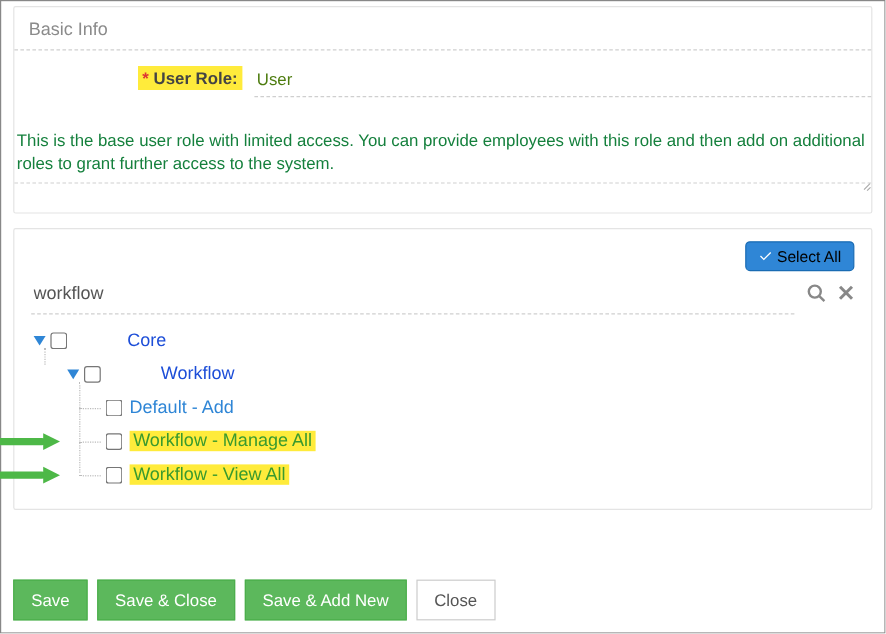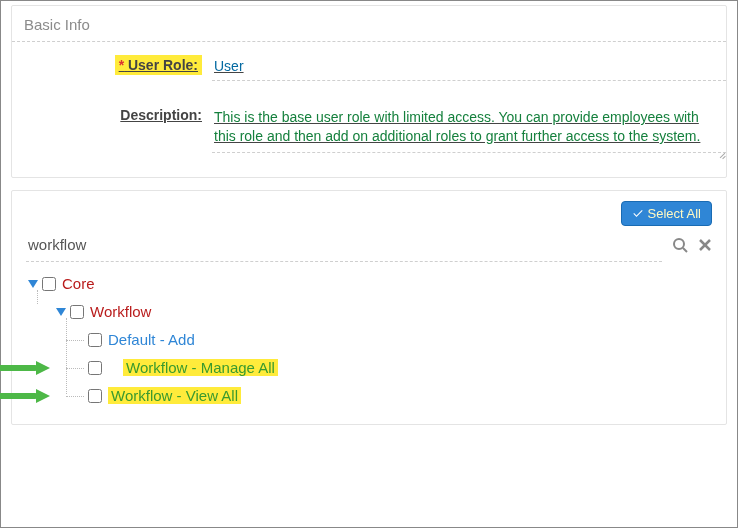--- a/index.html
+++ b/index.html
@@ -2,49 +2,49 @@
 <html><head>
 <meta charset="utf-8">
 <style>
   * { box-sizing: border-box; margin: 0; padding: 0; }
   body { font-family: "Segoe UI", Arial, sans-serif; font-size: 14px; color: #444; }
   .window { width: 738px; height: 528px; border: 1px solid #888; background: #fff; position: relative; }
   .title { color: #2a6bbf; font-size: 22px; font-weight: 500; padding: 6px 12px 6px 12px; border-bottom: 1px solid #ccc; }
   .content { padding: 4px 10px 16px 10px; position: relative; }
   .fieldset { border: 1px solid #e4e4e4; border-radius: 2px; margin-bottom: 12px; }
   .legend { color: #8b8b8b; font-size: 15px; padding: 10px 12px 8px 12px; border-bottom: 1px dashed #cfcfcf; margin-bottom: 4px; }
-  .basic-body { padding: 8px 0 14px 0; text-decoration: underline; }
+  .basic-body { padding: 8px 0 14px 0; }
   .row { display: flex; align-items: flex-start; margin-bottom: 10px; }
   .label-col { width: 200px; text-align: right; padding-right: 10px; font-weight: 700; color: #444; padding-top: 3px; }
   .label-col .req { color: #d33; font-weight: 700; }
   .hl { background: #ffeb3b; padding: 2px 4px; }
   .value-col { flex: 1; position: relative; }
-  .underline-field { border-bottom: 1px dashed #cfcfcf; padding: 4px 2px 6px 2px; color: #0369a1; position: relative; min-height: 26px; }
+  .underline-field { border-bottom: 1px dashed #cfcfcf; padding: 4px 2px 6px 2px; color: #4d7c0f; position: relative; min-height: 26px; }
   .default-box { padding: 4px 2px 8px 2px; color: #444; }
   .default-box input { vertical-align: -2px; margin-right: 4px; }
   .desc { font-size: 14px; color: #15803d; line-height: 1.35; }
   .resize-handle { position: absolute; right: 0; bottom: -6px; width: 10px; height: 10px; }
   .resize-handle::before, .resize-handle::after { content:""; position:absolute; background:#aaa; }
   .resize-handle::before { width:7px; height:1px; bottom:3px; right:0; transform: rotate(-45deg); }
   .resize-handle::after { width:4px; height:1px; bottom:1px; right:0; transform: rotate(-45deg); }
 
   .access-body { padding: 10px 14px 14px 14px; position: relative; }
   .toolbar-row { display: flex; justify-content: flex-end; margin-bottom: 6px; }
-  .btn-blue { background: #2f86d6; color: #fef9c3; border: 1px solid #196bb3; border-radius: 4px; padding: 4px 10px; font-size: 13px; cursor: pointer; display: inline-flex; align-items: center; gap: 4px; }
+  .btn-blue { background: #2f86d6; color: #000000; border: 1px solid #196bb3; border-radius: 4px; padding: 4px 10px; font-size: 13px; cursor: pointer; display: inline-flex; align-items: center; gap: 4px; }
   .btn-blue svg { width: 12px; height: 12px; fill: #fff; }
   .search-row { display: flex; align-items: center; gap: 10px; margin-bottom: 8px; }
   .search-input { flex: 1; border: none; border-bottom: 1px dashed #cfcfcf; padding: 4px 2px 8px 2px; font-size: 15px; outline: none; color: #555; font-family: inherit; }
   .icon-btn { background: none; border: none; cursor: pointer; color: #888; font-size: 16px; padding: 0; }
   .tree { margin: 8px 0 0 2px; position: relative; }
   .tree-line { position: absolute; border-left: 1px dotted #bbb; }
   .tree-hline { position: absolute; border-top: 1px dotted #bbb; }
   .tree-row { display: flex; align-items: center; height: 28px; position: relative; }
   .tree-row .cb { margin-right: 6px; }
   .caret { width: 0; height: 0; display: inline-block; margin-right: 4px; border-left: 5px solid transparent; border-right: 5px solid transparent; border-top: 8px solid #2f86d6; }
-  .tree-label { color: #b91c1c; font-size: 15px; }
+  .tree-label { color: #1d4ed8; font-size: 15px; margin-left: 44px; }
   .link-label { color: #2f86d6; cursor: pointer; font-size: 15px; }
   .hl-green { color: #3a9a2e !important; background: #ffeb3b; padding: 0 3px; }
   .arrow { position: absolute; width: 56px; height: 14px; pointer-events: none; }
   .arrow .shaft { position:absolute; left:0; top:4px; width:40px; height:6px; background:#4db847; border-radius:3px; }
   .arrow .head { position:absolute; left:38px; top:0; width:0; height:0; border-top:7px solid transparent; border-bottom:7px solid transparent; border-left:14px solid #4db847; }
 
   .footer { position: absolute; left: 10px; bottom: 10px; display: flex; gap: 8px; }
   .btn-green { background: #5cb85c; color: #fff; border: 1px solid #4cae4c; padding: 8px 14px; font-size: 14px; cursor: pointer; }
   .btn-default { background: #fff; color: #555; border: 1px solid #ccc; padding: 8px 14px; font-size: 14px; cursor: pointer; }
 
@@ -72,21 +72,20 @@
           <div class="value-col">
             <div class="underline-field">User</div>
           </div>
         </div>
 
         <div class="row">
           <div class="label-col"></div>
         </div>
 
         <div class="row">
-          <div class="label-col">Description:</div>
           <div class="value-col">
             <div class="underline-field desc">This is the base user role with limited access.  You can provide employees with this role and then add on additional roles to grant further access to the system.</div>
             <div class="resize-handle"></div>
           </div>
         </div>
 
       </div>
     </div>
 
     <div class="fieldset">
@@ -143,30 +142,36 @@
           <div class="tree-row" style="padding-left:28px;">
             <span class="caret"></span>
             <input type="checkbox" class="cb" style="">
             <span class="tree-label">Workflow</span>
           </div>
 
           <div class="tree-row" style="padding-left:60px;">
             <input type="checkbox" class="cb" style="">
             <span class="link-label">Default - Add</span>
           </div>
-          <div class="tree-row" style="padding-left:60px;gap:15px;">
+          <div class="tree-row" style="padding-left:60px;">
             <input type="checkbox" class="cb" style="">
             <span class="link-label hl-green">Workflow - Manage All</span>
           </div>
           <div class="tree-row" style="padding-left:60px;">
             <input type="checkbox" class="cb" style="">
             <span class="link-label hl-green">Workflow - View All</span>
           </div>
 
         </div>
 
       </div>
     </div>
 
   </div>
 
+  <div class="footer">
+    <button class="btn-green">Save</button>
+    <button class="btn-green">Save &amp; Close</button>
+    <button class="btn-green">Save &amp; Add New</button>
+    <button class="btn-default">Close</button>
+  </div>
 
 </div>
 
 </body></html>

